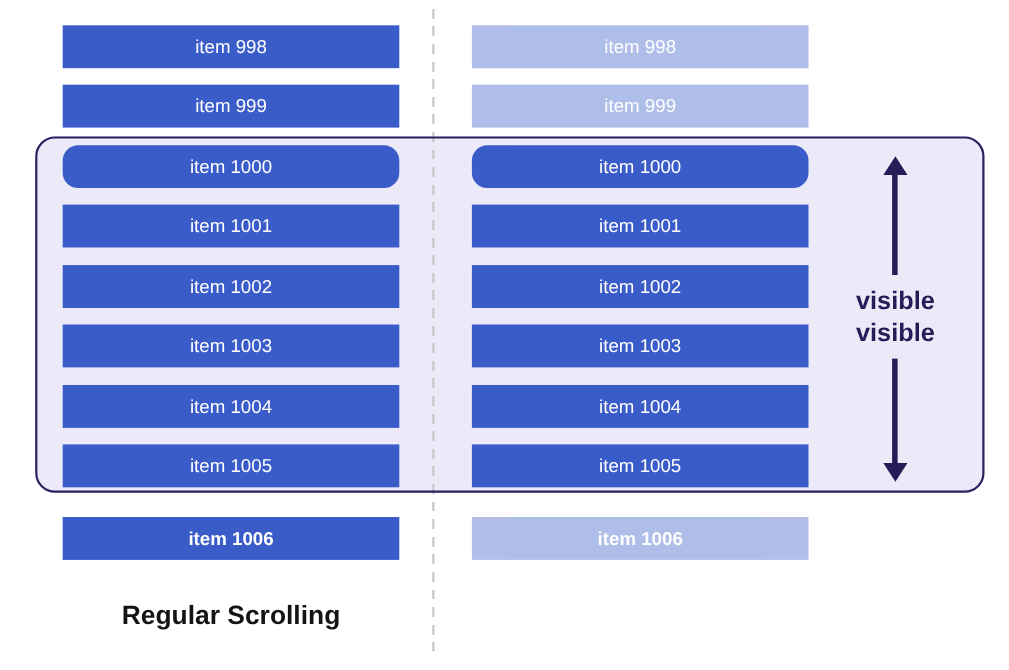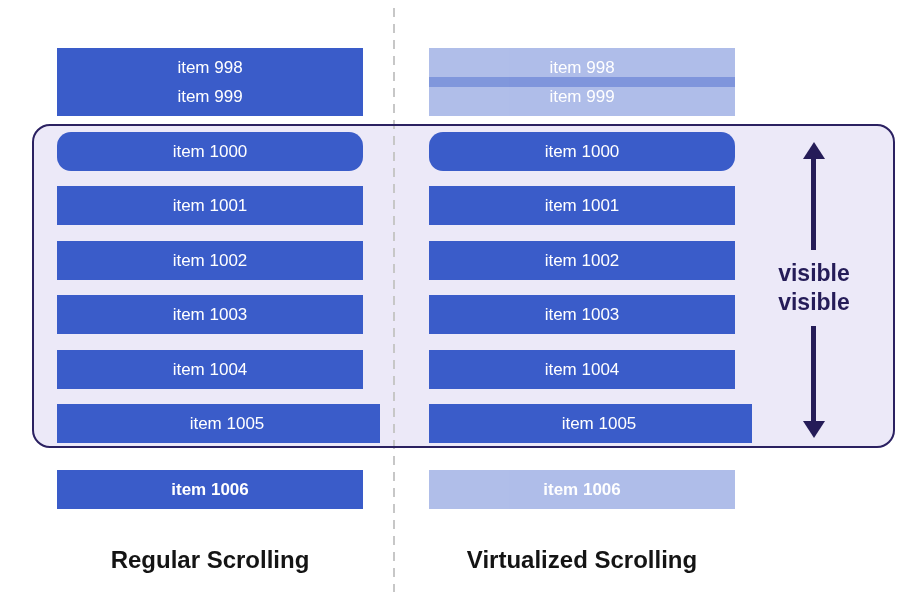--- a/index.html
+++ b/index.html
@@ -66,28 +66,28 @@
     background: var(--item-active, #3a5cc9);
     color: var(--item-text, #ffffff);
     font-size: 17px;
     display: flex;
     align-items: center;
     justify-content: center;
     line-height: 1;
   }
   .row[data-state="faded"] { opacity: 0.4; }
 
-  .row:nth-child(1) { top: 23px; margin-top: 25px; }
+  .row:nth-child(1) { top: 23px; }
   .row:nth-child(2) { top: 77px; }
   .row:nth-child(3) { top: 132px; border-radius: 14px; }
   .row:nth-child(4) { top: 186px; }
   .row:nth-child(5) { top: 241px; }
   .row:nth-child(6) { top: 295px; }
   .row:nth-child(7) { top: 350px; }
-  .row:nth-child(8) { top: 404px; padding-left: 17px; }
+  .row:nth-child(8) { top: 404px; }
   .row:nth-child(9) { top: 470px; font-weight: bold; }
 
   
   .arrow-part { position: absolute; z-index: 5; }
   .arrow-up-head {
     left: 803px; top: 142px;
     width: 0; height: 0;
     border-left: 11px solid transparent;
     border-right: 11px solid transparent;
     border-bottom: 17px solid var(--arrow, #251c58);
@@ -173,15 +173,14 @@
 
   <div class="arrow-part arrow-up-head"></div>
   <div class="arrow-part arrow-up-shaft"></div>
 
   <div class="viewport-label">visible visible</div>
 
   <div class="arrow-part arrow-down-shaft"></div>
   <div class="arrow-part arrow-down-head"></div>
 
   <div class="caption caption-left">Regular Scrolling</div>
-  <div class="caption caption-right">Virtualized Scrolling</div>
 
 </div>
 
 </body></html>

